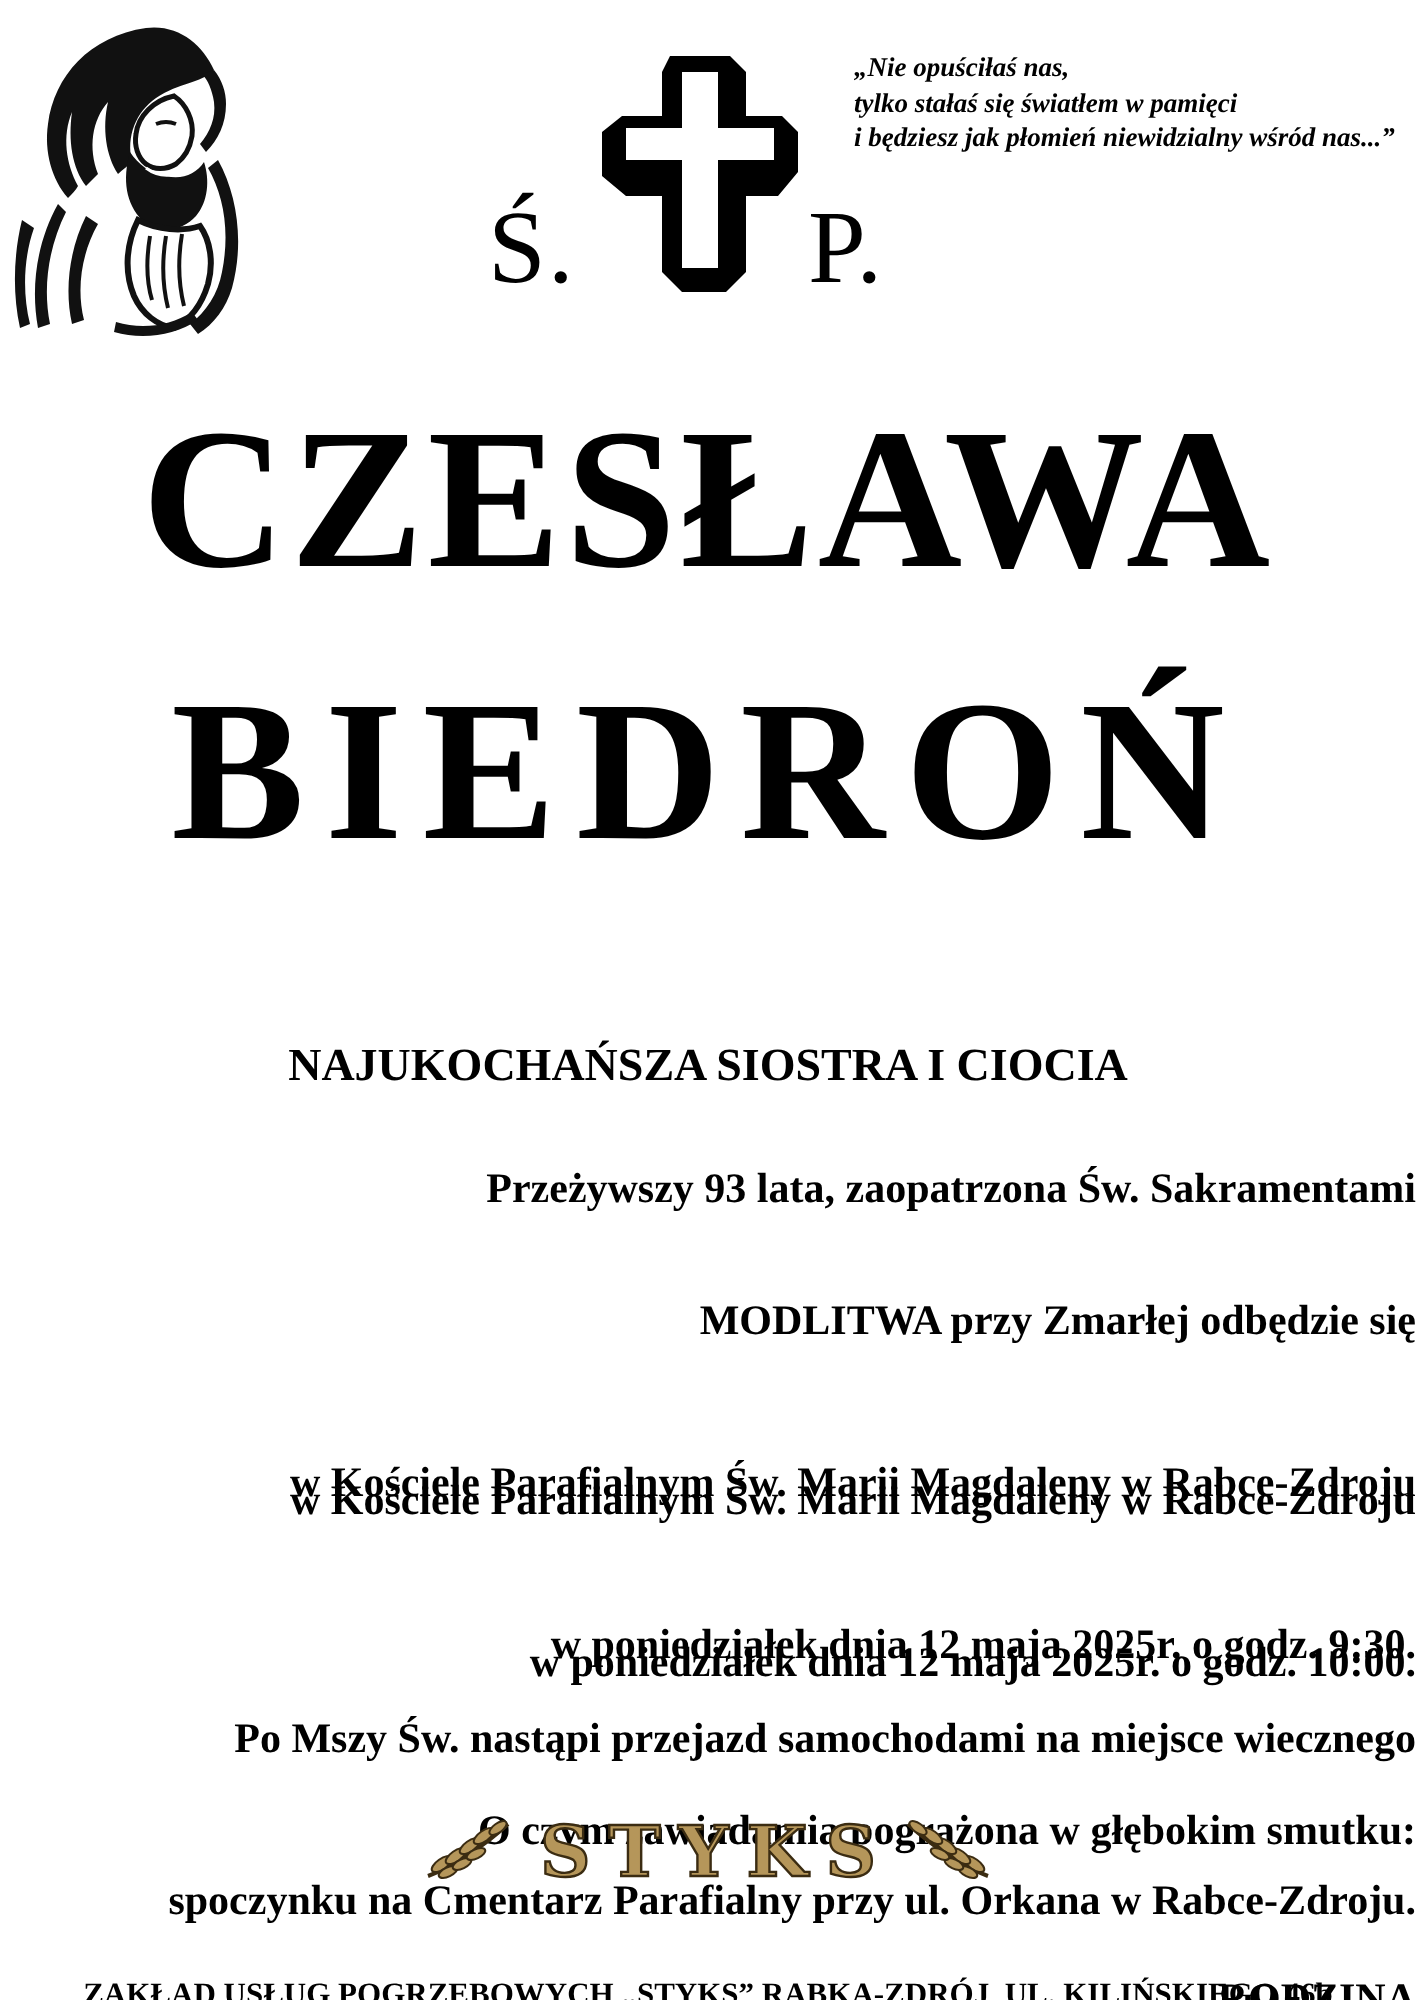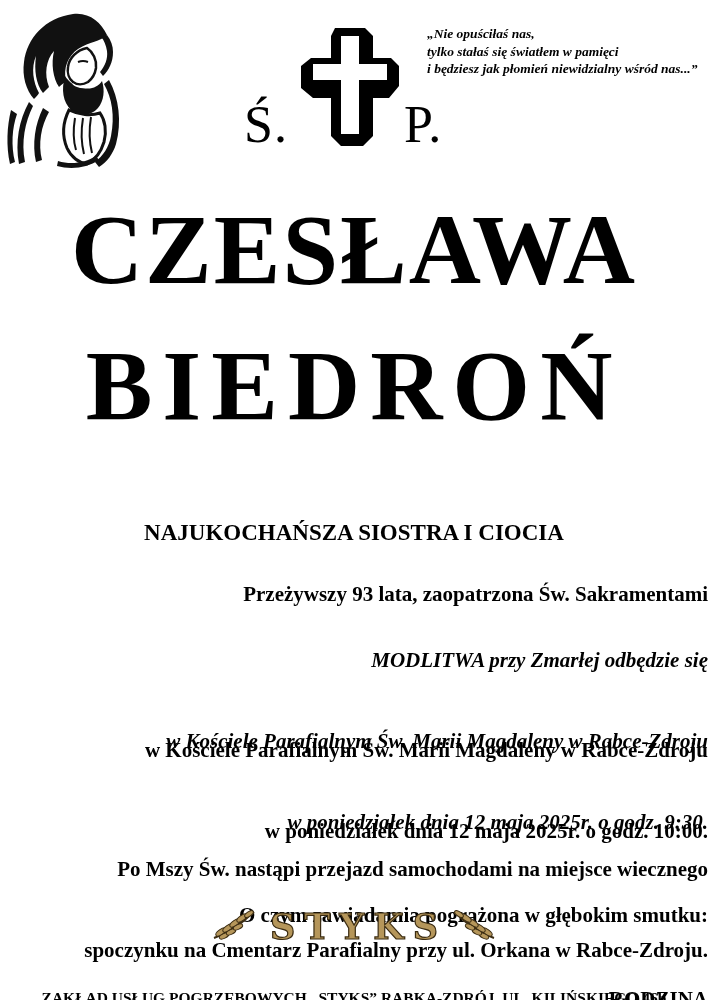--- a/index.html
+++ b/index.html
@@ -69,21 +69,21 @@
   .para {
     position: absolute;
     left: 0; width: 100%;
     text-align: right;
     font-weight: 700;
     font-size: 21px;
     line-height: 27px;
     white-space: pre-wrap;
   }
   .para-life   { top: 527px; }
-  .para-prayer { top: 593px; font-style: italic; }
+  .para-prayer { top: 593px; }
   .para-mass   { top: 683px; }
   .para-burial { top: 802px; }
   .para-family { top: 845px; line-height: 28px; }
 
   
   .logo-row {
     position: absolute;
     left: 0; width: 100%;
     top: 899px; height: 54px;
     display: flex;

